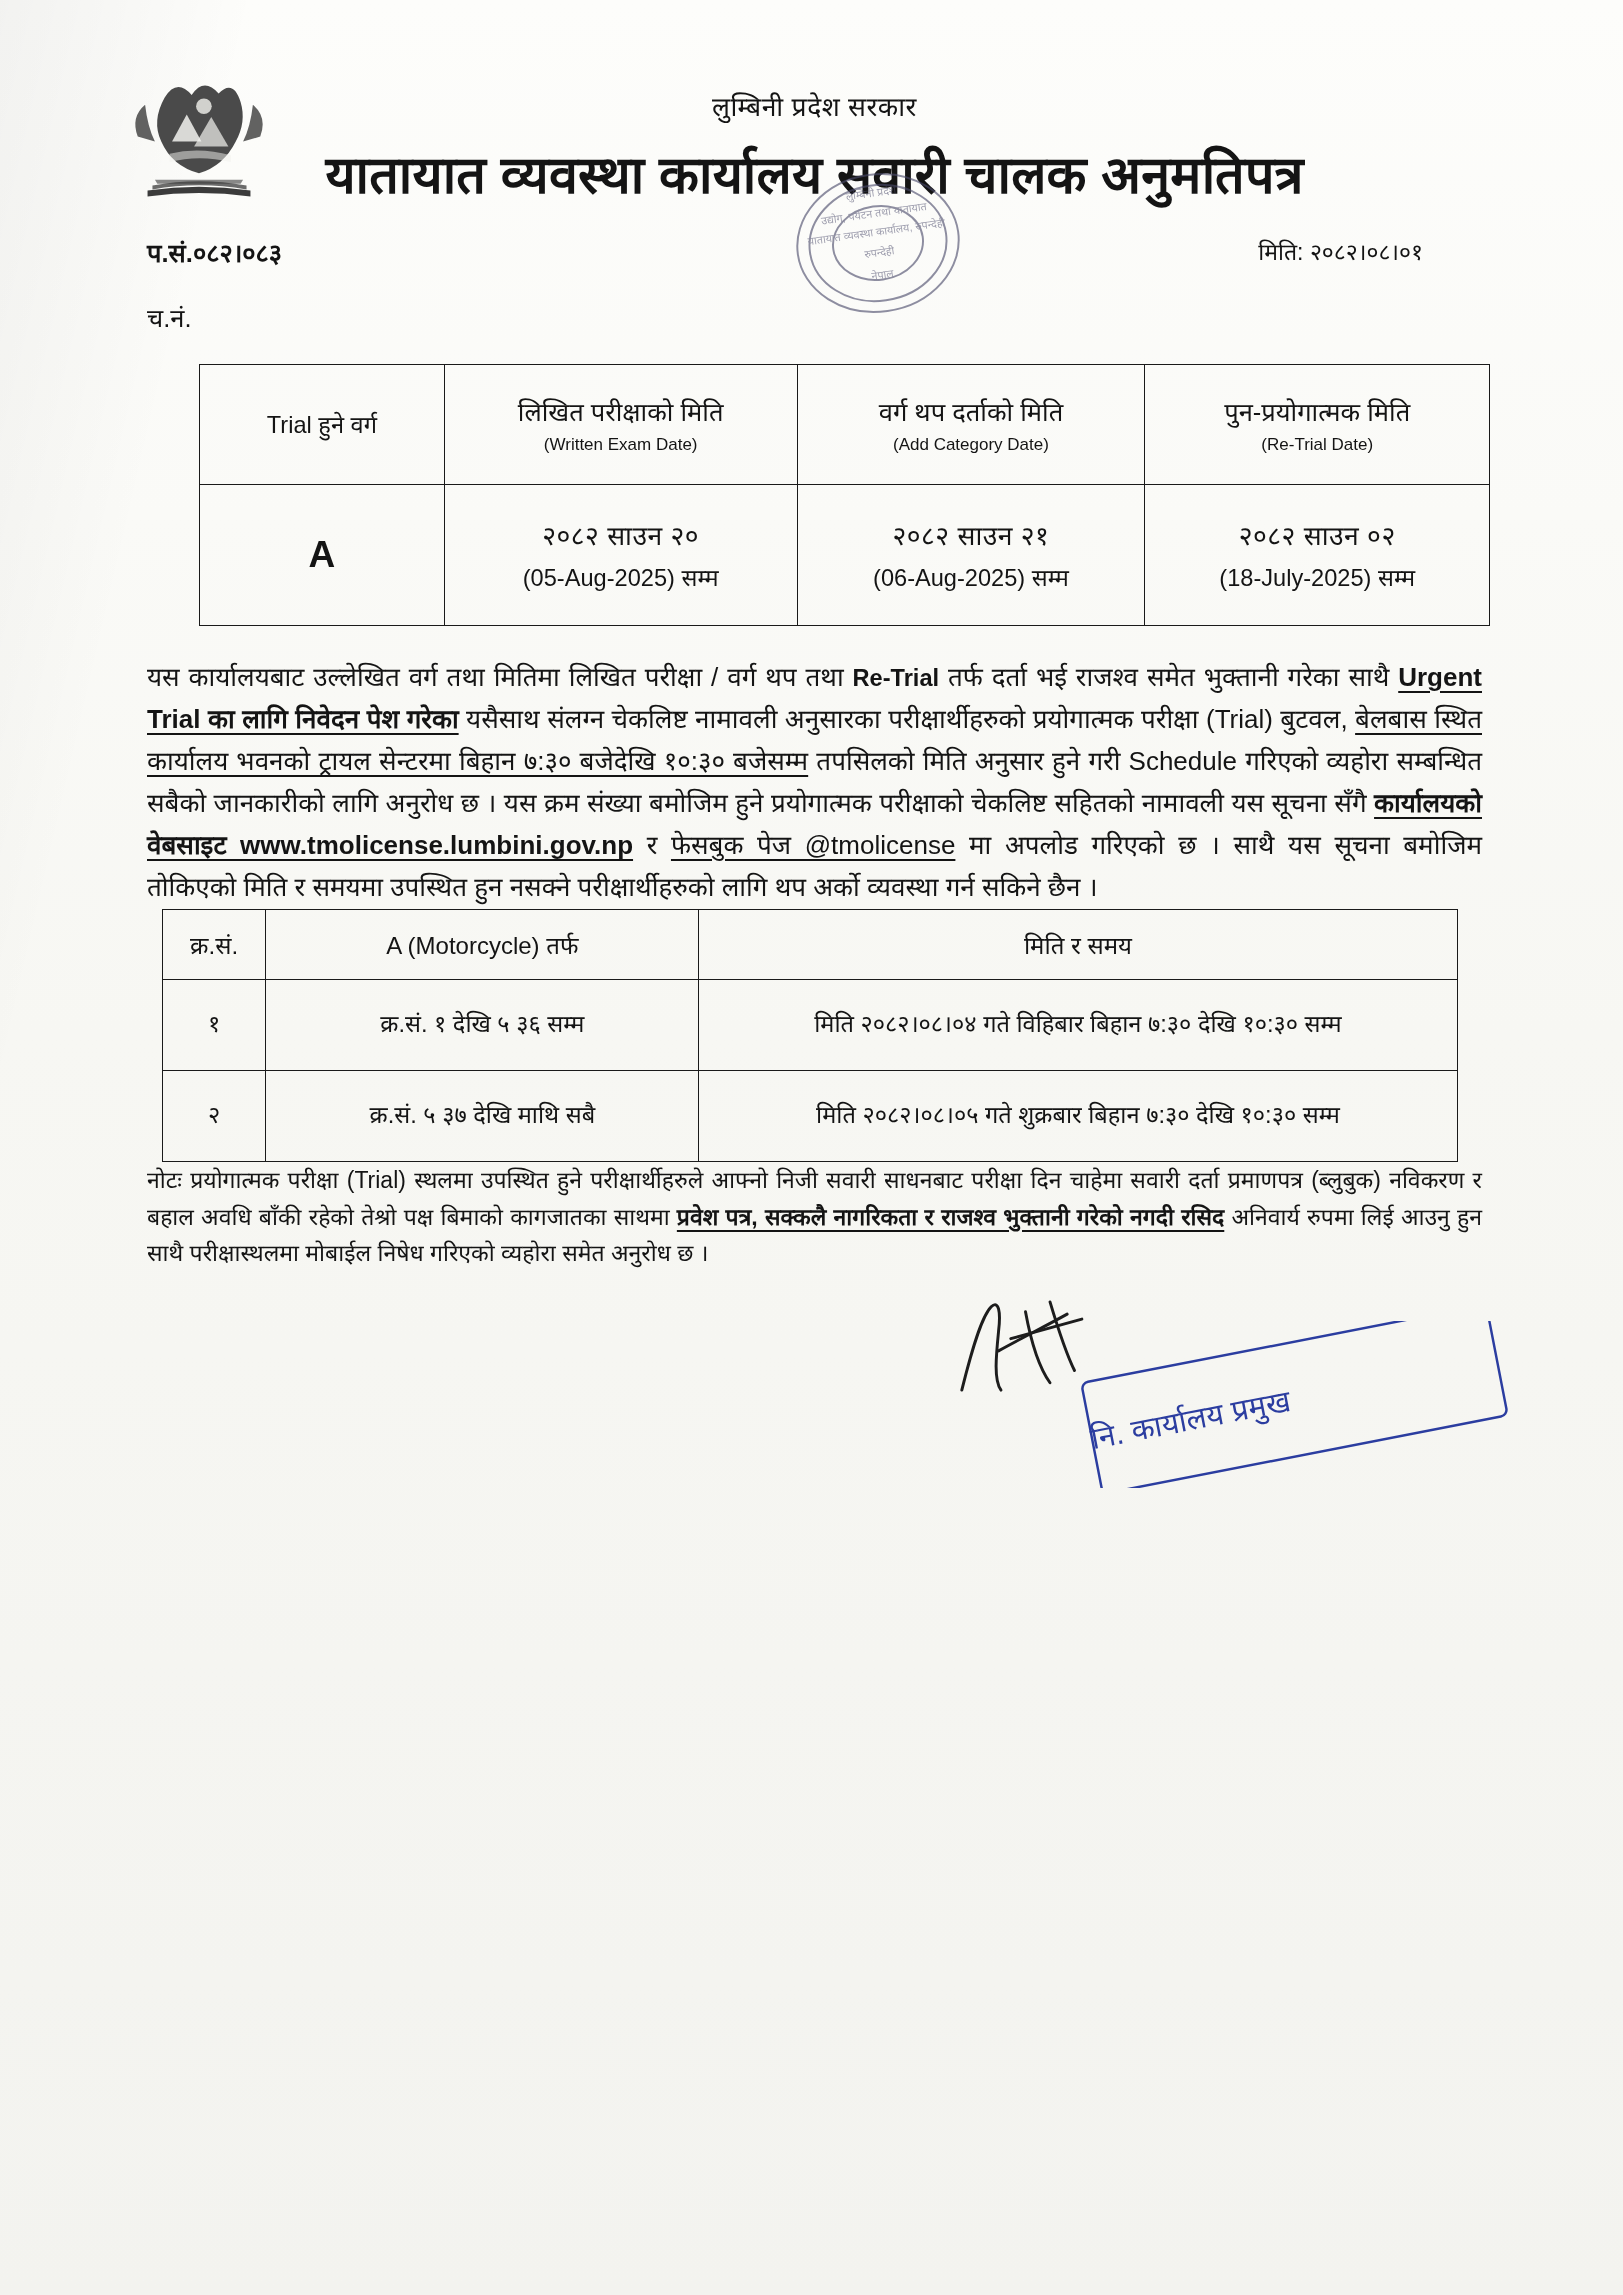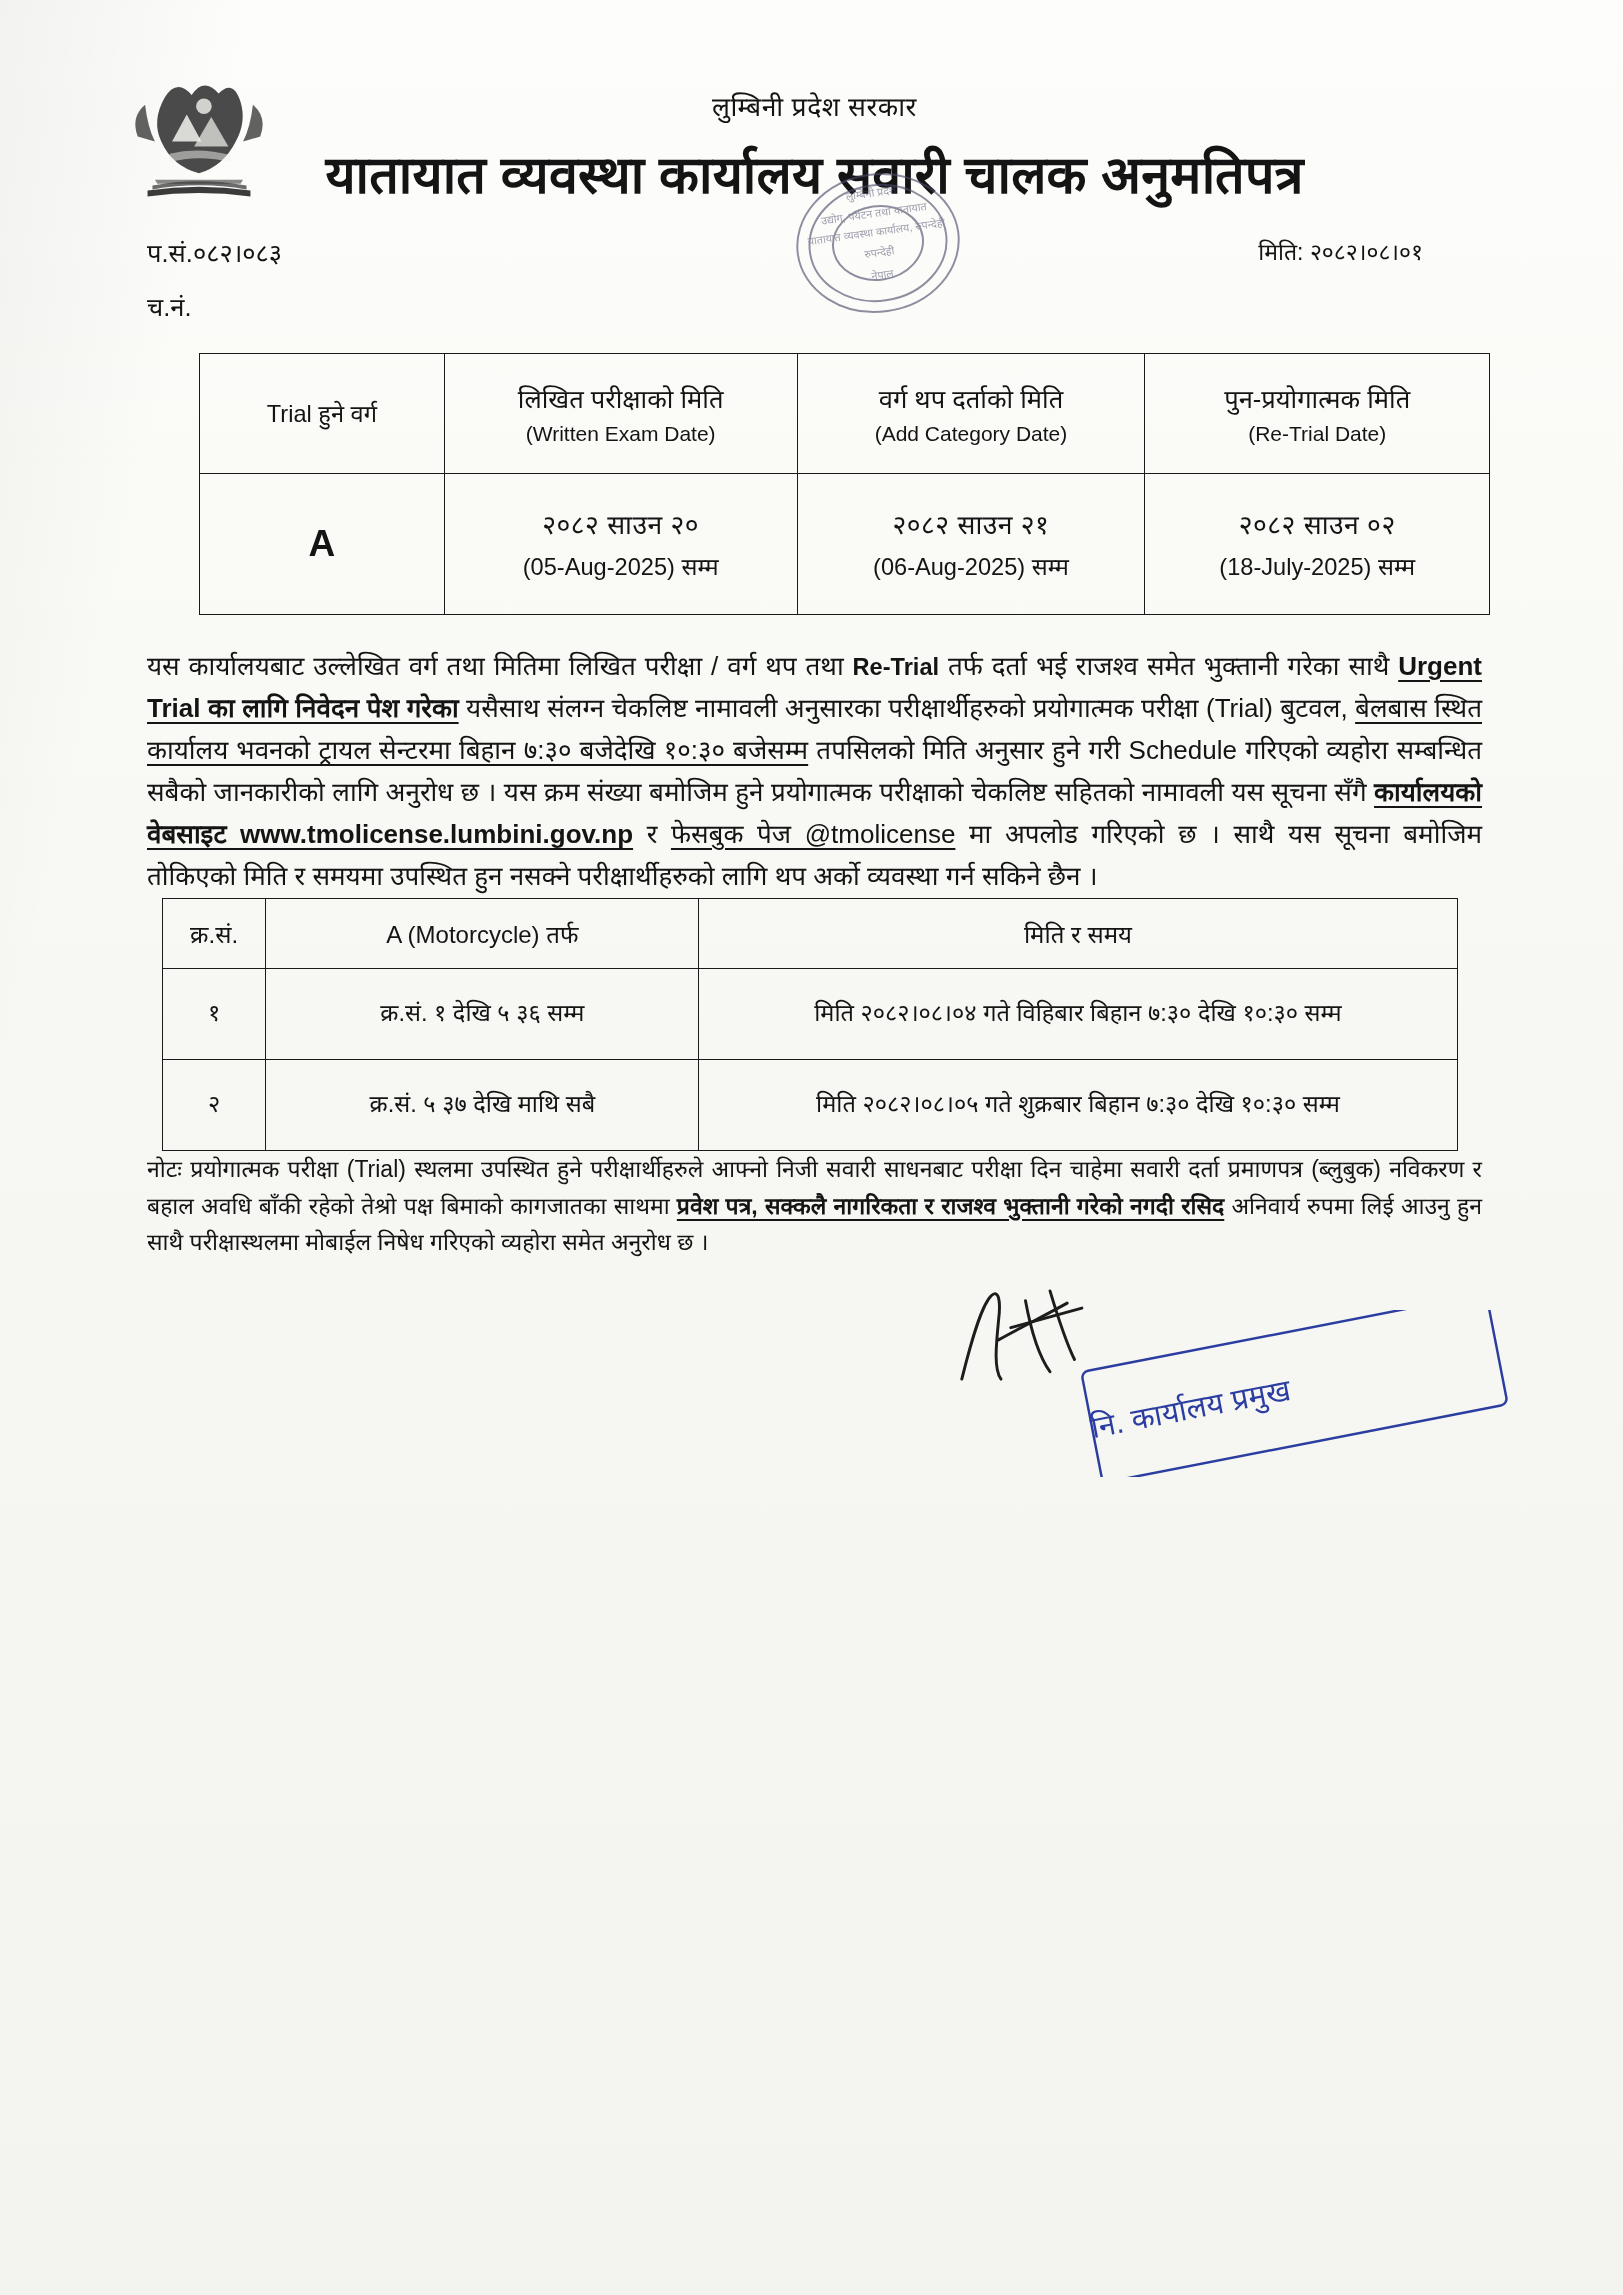--- a/index.html
+++ b/index.html
@@ -69,21 +69,21 @@
   .stamp svg { width:100%; height:100%; display:block; }
 
   
   .refrow {
     display: flex;
     justify-content: space-between;
     align-items: flex-start;
     margin-top: 27.5px;
     font-size: 25.5px;
   }
-  .refleft .r1 { margin-bottom: 20px; }
+  .refleft .r1 { margin-bottom: 31px; font-weight: bold; }
   .refleft .r2 { margin-bottom: 2.9px; }
   .refright { padding-right: 59px; font-size: 23px; }
 
   
   .notice-title {
     margin-top: 34px;
     font-size: 28px;
     font-weight: bold;
     text-decoration: underline;
     text-underline-offset: 5.9px;
@@ -99,21 +99,21 @@
     border-collapse: collapse;
     table-layout: fixed;
   }
   table.t1 td, table.t1 th {
     border: 1.5px solid #1a1a1a;
     text-align: center;
     vertical-align: middle;
     padding: 10.8px 3.9px;
   }
   table.t1 .hd-np { font-size: 25.5px; display: block; margin-bottom: 6.9px; }
-  table.t1 .hd-en { font-size: 21px; display: block; }
+  table.t1 .hd-en { font-size: 17px; display: block; }
   table.t1 .hd-plain { font-size: 23.6px; }
   table.t1 .cls { font-size: 37px; font-weight: bold; }
   table.t1 .d-np { font-size: 26.5px; display:block; margin-bottom: 7.9px; letter-spacing: 0.5px;}
   table.t1 .d-en { font-size: 23.6px; display:block; }
   table.t1 .rowh td { height: 98px; }
   table.t1 .rowd td { height: 118px; }
 
   
   .para {
     margin-top: 30px;

